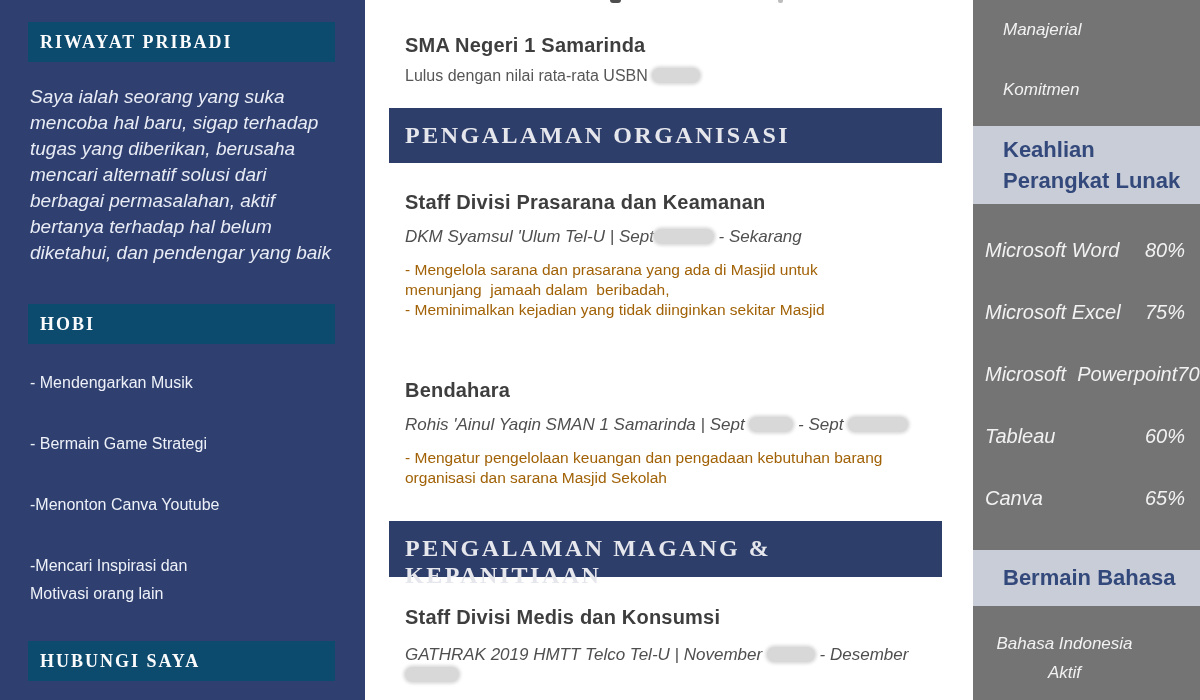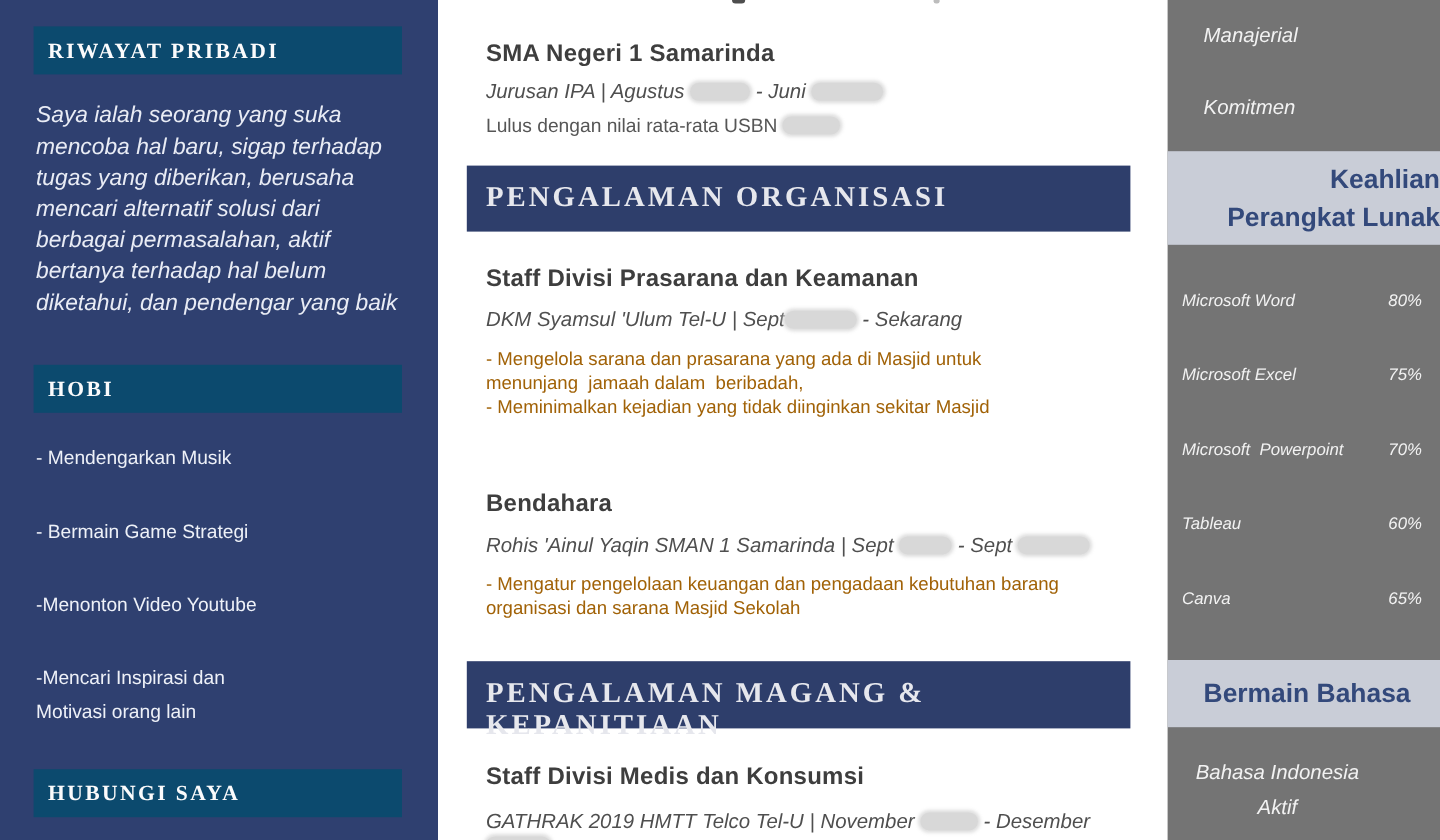--- a/index.html
+++ b/index.html
@@ -84,31 +84,31 @@
   .soft-item{
     margin-left:30px;color:#f2f2f2;font-style:italic;font-size:17px;line-height:20px;
   }
   .soft-1{margin-top:20px;}
   .soft-2{margin-top:40px;}
   .band{
     background:#c9cdd7;color:#33497b;font-weight:bold;
   }
   .band-software{
     margin-top:26px;font-size:22px;line-height:31px;
-    padding:8px 0 8px 30px;white-space:pre-line;text-align:right;
+    padding:8px 0 8px 30px;white-space:pre-line;
   }
   .band-language{
     margin-top:8px;font-size:22px;line-height:30px;
     padding:13px 0 13px 30px;
   }
   .skill-list{margin-top:36px;}
   .skill-row{
     display:flex;justify-content:space-between;align-items:baseline;
     margin:0 15px 42px 12px;color:#f2f2f2;font-style:italic;
-    font-size:14px;line-height:20px;
+    font-size:20px;line-height:20px;
   }
   .skill-name{white-space:pre;}
   .lang{margin-top:28px;text-align:center;padding-right:44px;
     color:#f2f2f2;font-style:italic;font-size:17px;line-height:20px;}
   .lang-level{margin-top:9px;}
 </style>
 </head>
 <body>
 
 <div class="page">
@@ -119,34 +119,33 @@
 mencoba hal baru, sigap terhadap
 tugas yang diberikan, berusaha
 mencari alternatif solusi dari
 berbagai permasalahan, aktif
 bertanya terhadap hal belum
 diketahui, dan pendengar yang baik</div>
     <div class="side-hdr hdr-hobby">HOBI</div>
     <ul class="hobby-list">
       <li>- Mendengarkan Musik</li>
       <li>- Bermain Game Strategi</li>
-      <li>-Menonton Video Youtube</li>
+      <li>-Menonton Canva Youtube</li>
       <li>-Mencari Inspirasi dan
 Motivasi orang lain</li>
     </ul>
     <div class="side-hdr hdr-contact">HUBUNGI SAYA</div>
   </div>
 
   <div class="col-main">
     <span class="frag1"></span>
     <span class="frag2"></span>
 
     <div class="entry edu">
       <div class="entry-title">SMA Negeri 1 Samarinda</div>
-      <div class="entry-meta"><span>Jurusan IPA  | Agustus </span><span class="redact" style="width: 50px;"></span><span> - Juni </span><span class="redact" style="width: 60px;"></span></div>
       <div class="entry-grade"><span>Lulus dengan nilai rata-rata USBN </span><span class="redact" style="width: 48px;"></span></div>
     </div>
 
     <div class="banner banner-org">PENGALAMAN ORGANISASI</div>
 
     <div class="entry org1">
       <div class="entry-title">Staff Divisi Prasarana dan Keamanan</div>
       <div class="entry-meta"><span>DKM Syamsul 'Ulum Tel-U | Sept</span><span class="redact" style="width: 60px;"></span><span> - Sekarang</span></div>
       <div class="entry-bullets">- Mengelola sarana dan prasarana yang ada di Masjid untuk
 menunjang  jamaah dalam  beribadah,

